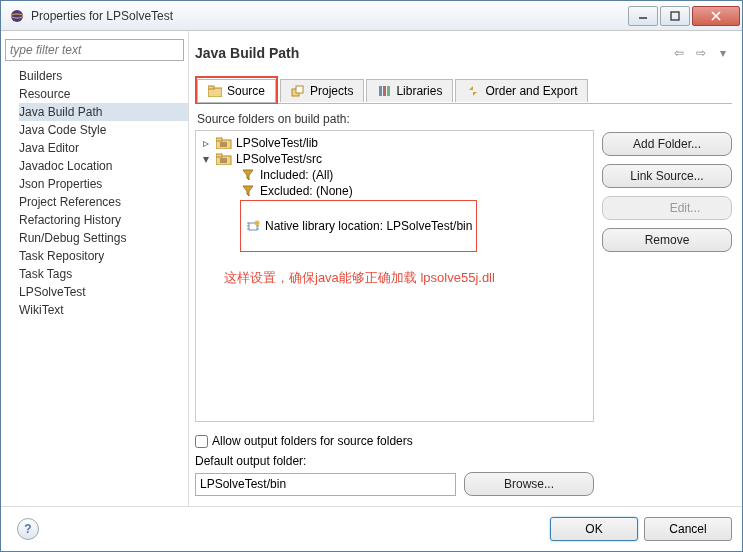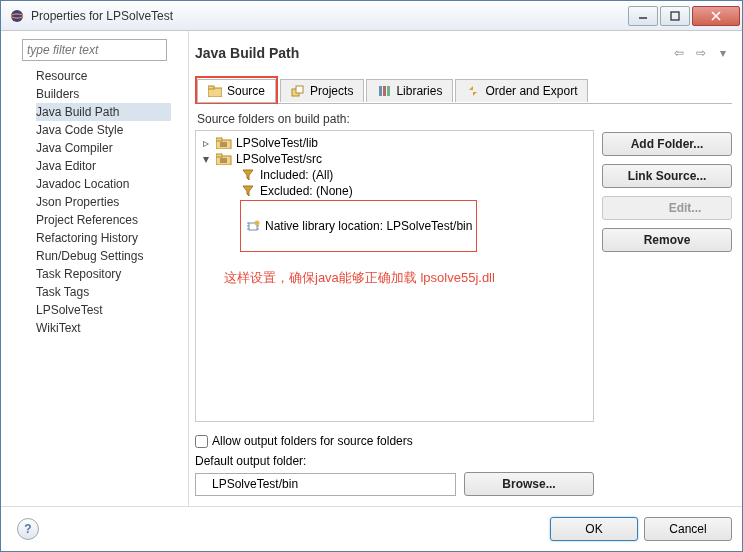--- a/index.html
+++ b/index.html
@@ -5,21 +5,21 @@
 * { box-sizing: border-box; font-family: "Segoe UI", Tahoma, sans-serif; font-size: 12px; }
 body { margin: 0; background: #fff; }
 .window { width: 743px; height: 552px; border: 1px solid #5a7ea0; display: flex; flex-direction: column; background: #fff; }
 .titlebar { height: 30px; background: linear-gradient(#fdfdfe, #e8edf5); display: flex; align-items: center; padding: 0 2px 0 8px; border-bottom: 1px solid #c8c8c8; }
 .titlebar .icon { width: 16px; height: 16px; margin-right: 6px; display: flex; align-items: center; justify-content: center; }
 .titlebar .title { flex: 1; color: #333; }
 .winbtns { display: flex; }
 .winbtn { width: 30px; height: 20px; margin-left: 2px; border: 1px solid #9aa; background: linear-gradient(#f7f9fc,#dde5ef); display: flex; align-items: center; justify-content: center; border-radius: 2px; cursor: pointer; }
 .winbtn.close { width: 48px; background: linear-gradient(#e79c94,#d0624e); border-color: #a94040; color: #fff; }
 .body { flex: 1; display: flex; overflow: hidden; }
-.sidebar { width: 188px; border-right: 1px solid #ddd; display: flex; flex-direction: column; padding: 6px 17px; }
+.sidebar { width: 188px; border-right: 1px solid #ddd; display: flex; flex-direction: column; padding: 6px 0; }
 .filter { margin: 2px 4px 6px 4px; }
 .filter input { width: 100%; height: 22px; border: 1px solid #abadb3; padding: 2px 4px; color: #888; font-style: italic; }
 .catlist { padding-left: 18px; }
 .catlist .item { padding: 2px 0; color: #333; cursor: pointer; }
 .catlist .item.sel { background: #d9e3ee; }
 .main { flex: 1; display: flex; flex-direction: column; padding: 4px 10px 0 6px; }
 .header-row { display: flex; align-items: center; height: 36px; }
 .header-row h2 { font-size: 14px; font-weight: 700; margin: 0; flex: 1; color: #333; }
 .arrowbtn { width: 18px; height: 18px; margin-left: 4px; color: #888; display: flex; align-items: center; justify-content: center; cursor: pointer; }
 .tabs { display: flex; border-bottom: 1px solid #bbb; margin-top: 4px; align-items: center; }
@@ -32,27 +32,27 @@
 .tree-area { flex: 1; display: flex; flex-direction: column; }
 .tree-label { margin: 8px 0 4px 2px; color: #333; }
 .tree { flex: 1; border: 1px solid #ccc; background: #fff; padding: 4px; overflow: auto; position: relative; }
 .node { display: flex; align-items: center; padding: 1px 0; gap: 4px; }
 .twisty { width: 12px; color: #555; text-align: center; cursor: pointer; }
 .nodeicon { width: 16px; height: 14px; display: inline-flex; align-items: center; justify-content: center; }
 .children { margin-left: 24px; }
 .native-row { display: inline-flex; align-items: center; gap: 4px; border: 1px solid #e74c3c; padding: 18px 4px; }
 .annotation { color: #e74c3c; font-size: 13px; margin: 16px 0 0 24px; }
 .btns { width: 130px; display: flex; flex-direction: column; gap: 8px; padding-top: 28px; }
-.btn { height: 24px; border: 1px solid #8e8f8f; background: linear-gradient(#f5f5f5,#e6e6e6); border-radius: 3px; cursor: pointer; display: flex; align-items: center; justify-content: center; color: #222; font-weight: bold; }
+.btn { height: 24px; border: 1px solid #8e8f8f; background: linear-gradient(#f5f5f5,#e6e6e6); border-radius: 8px; cursor: pointer; display: flex; align-items: center; justify-content: center; color: #222; }
 .btn.disabled { color: #999; border-color: #c8c8c8; background: #efefef; cursor: default; padding-left: 36px; }
 .bottom-area { padding: 6px 0 10px 0; }
 .chk-row { display: flex; align-items: center; gap: 4px; margin: 6px 0; }
 .chk-row input { margin: 0; }
 .out-row { display: flex; gap: 8px; align-items: center; }
-.out-row input { flex: 1; height: 23px; border: 1px solid #abadb3; padding: 2px 16px; }
+.out-row input { flex: 1; height: 23px; border: 1px solid #abadb3; padding: 2px 4px; }
 .dlgbtns { border-top: 1px solid #ddd; padding: 10px; display: flex; justify-content: space-between; align-items: center; }
 .help { width: 22px; height: 22px; border: 1px solid #9aa; border-radius: 11px; background: linear-gradient(#fefefe,#e0e6ef); color: #5577aa; display: flex; align-items: center; justify-content: center; cursor: pointer; font-weight: bold; margin-left: 6px; }
 .rightbtns { display: flex; gap: 6px; }
 .dlgbtn { width: 88px; height: 24px; border: 1px solid #8e8f8f; background: linear-gradient(#f5f5f5,#e6e6e6); border-radius: 3px; cursor: pointer; display: flex; align-items: center; justify-content: center; }
 .dlgbtn.primary { border: 1px solid #3c7fb1; box-shadow: 0 0 2px #7cb6e0; }
 </style>
 </head>
 <body>
 
 <div class="window">
@@ -83,25 +83,24 @@
         </div>
     </div>
   </div>
 
   <div class="body">
     <div class="sidebar">
       <div class="filter">
         <input type="text" placeholder="type filter text" style="">
       </div>
       <div class="catlist" id="catlist">
+          <div class="item">Builders</div>
           <div class="item">Resource</div>
-          <div class="item">Builders</div>
           <div class="item sel">Java Build Path</div>
           <div class="item">Java Code Style</div>
-          <div class="item">Java Compiler</div>
           <div class="item">Java Editor</div>
           <div class="item">Javadoc Location</div>
           <div class="item">Json Properties</div>
           <div class="item">Project References</div>
           <div class="item">Refactoring History</div>
           <div class="item">Run/Debug Settings</div>
           <div class="item">Task Repository</div>
           <div class="item">Task Tags</div>
           <div class="item">LPSolveTest</div>
           <div class="item">WikiText</div>

